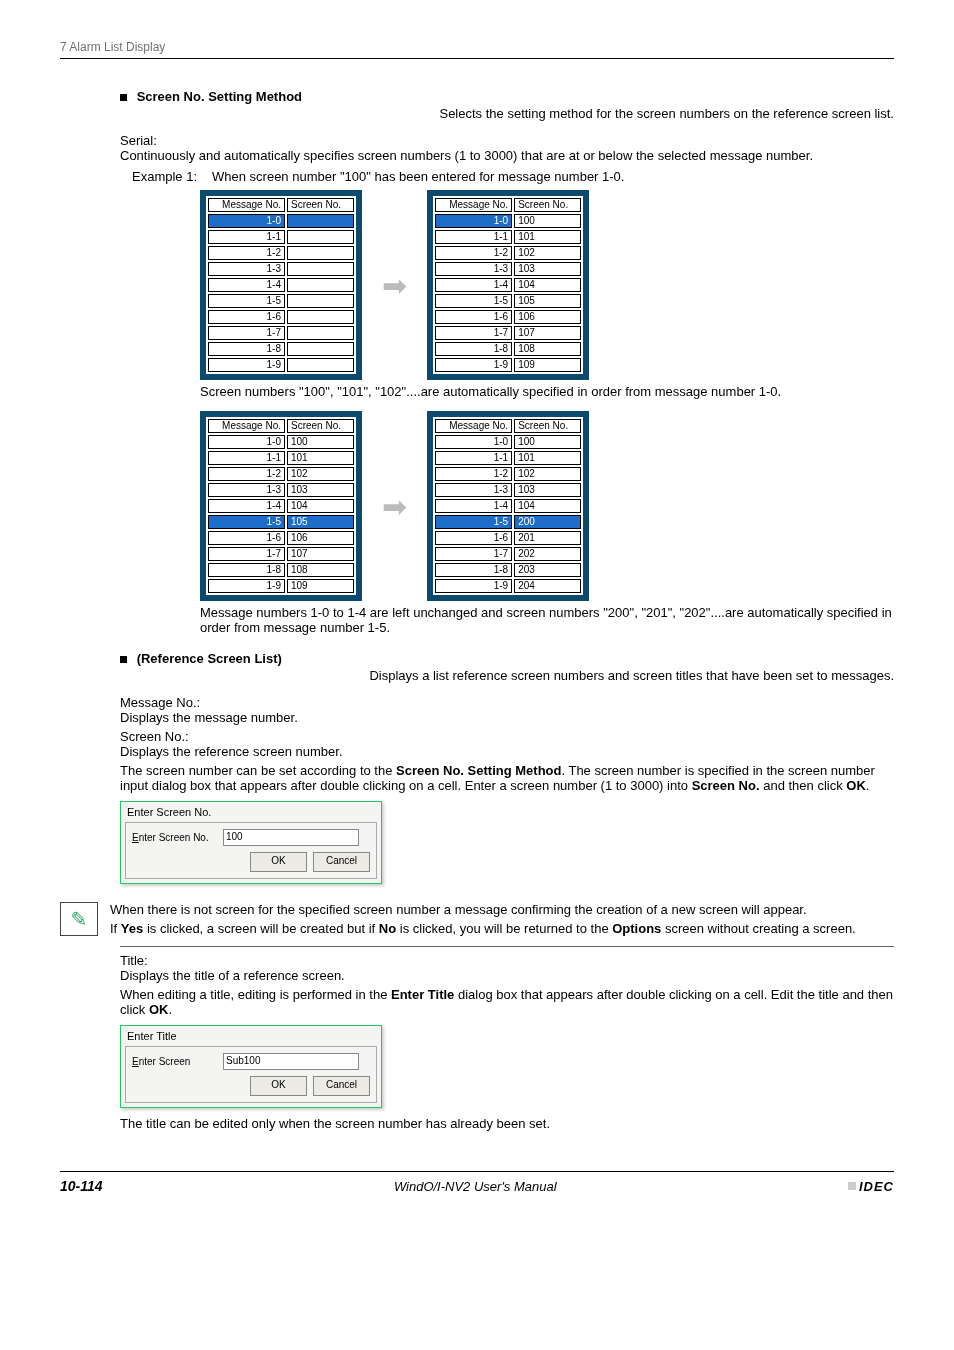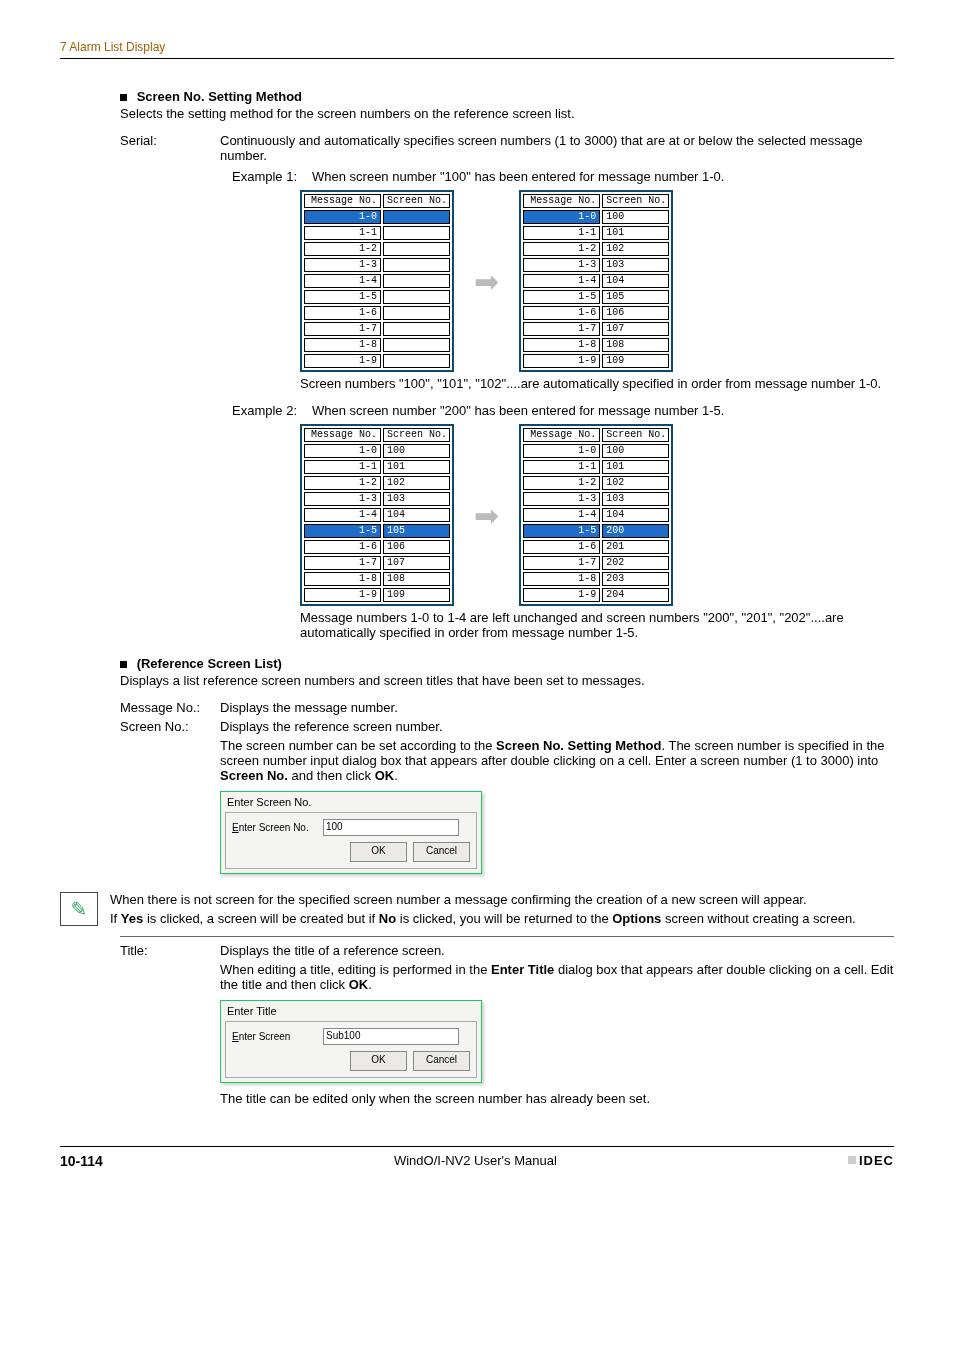--- a/index.html
+++ b/index.html
@@ -9,21 +9,21 @@
     font-family: Arial, Helvetica, sans-serif;
     font-size: 13px;
     color: #000;
     width: 954px;
   }
   .page {
     padding: 40px 60px 40px 60px;
   }
   .header-title {
     font-size: 12px;
-    color: #a16207;
+    color: #737373;
     margin-bottom: 4px;
   }
   .hr-top {
     border: none;
     border-top: 1px solid #000;
     margin: 0 0 30px 0;
   }
   .section-marker {
     font-size: 13px;
     margin-bottom: 2px;
@@ -35,24 +35,26 @@
     background: #000;
     margin-right: 6px;
     vertical-align: 0px;
   }
   .section-heading {
     font-weight: bold;
   }
   .para {
     font-size: 13px;
     margin: 2px 0 12px 0;
+    text-align: right;
   }
   .def-row {
     display: flex;
     margin: 4px 0;
+    flex-direction: column;
   }
   .def-term {
     width: 100px;
     flex-shrink: 0;
     font-size: 13px;
   }
   .def-body {
     flex: 1;
     font-size: 13px;
   }
@@ -68,22 +70,22 @@
     flex: 1;
   }
   .tables-row {
     display: flex;
     align-items: center;
     justify-content: flex-start;
     gap: 20px;
     margin: 6px 0 4px 80px;
   }
   .mini-table {
-    border: 2px solid #0c4a6e;
-    font-family: Liberation Mono, monospace;
+    border: 6px solid #0c4a6e;
+    font-family: Liberation Sans, sans-serif;
     font-size: 10px;
     background: #fff;
   }
   .mini-table th, .mini-table td {
     border: 1px solid #000;
     padding: 0 2px;
     height: 12px;
     line-height: 12px;
   }
   .mini-table th {
@@ -177,25 +179,26 @@
     color: #3a6;
     background: #fff;
   }
   .note-text {
     flex: 1;
     font-size: 13px;
   }
   .footer-row {
     display: flex;
     justify-content: space-between;
-    align-items: flex-start;
+    align-items: center;
     border-top: 1px solid #000;
     margin-top: 40px;
     padding-top: 6px;
     font-size: 12px;
+    font-style: italic;
   }
   .footer-page {
     font-weight: bold;
     font-size: 14px;
   }
   .footer-center {
     font-size: 13px;
   }
   .footer-logo {
     font-weight: bold;
@@ -330,24 +333,20 @@
                 </tr>
             <tr>
                   <td class="msg-col">1-9</td>
                   <td class="scr-col">109</td>
                 </tr>
           </tbody>
             </table>
         </div>
         <div class="tables-caption">Screen numbers "100", "101", "102"....are automatically specified in order from message number 1-0.</div>
 
-        <div class="example-row">
-          <div class="example-label">Example 2:</div>
-          <div class="example-text">When screen number "200" has been entered for message number 1-5.</div>
-        </div>
 
         <div class="tables-row">
           <table class="mini-table">
             <tbody>
                 <tr>
                   <th class="msg-col">Message No.</th>
                   <th class="scr-col">Screen No.</th>
                 </tr>
             <tr>
                   <td class="msg-col">1-0</td>

